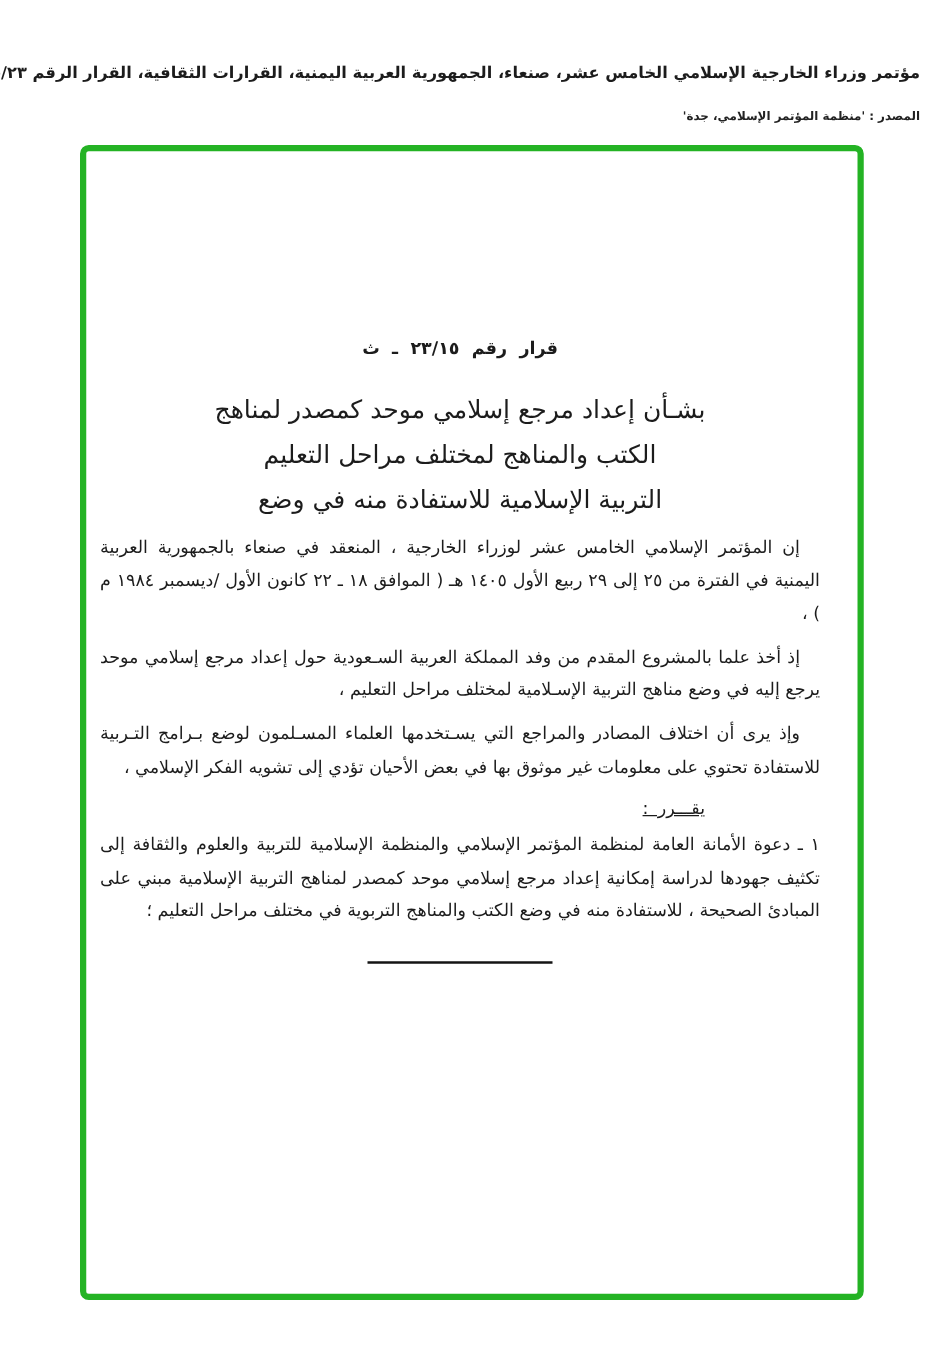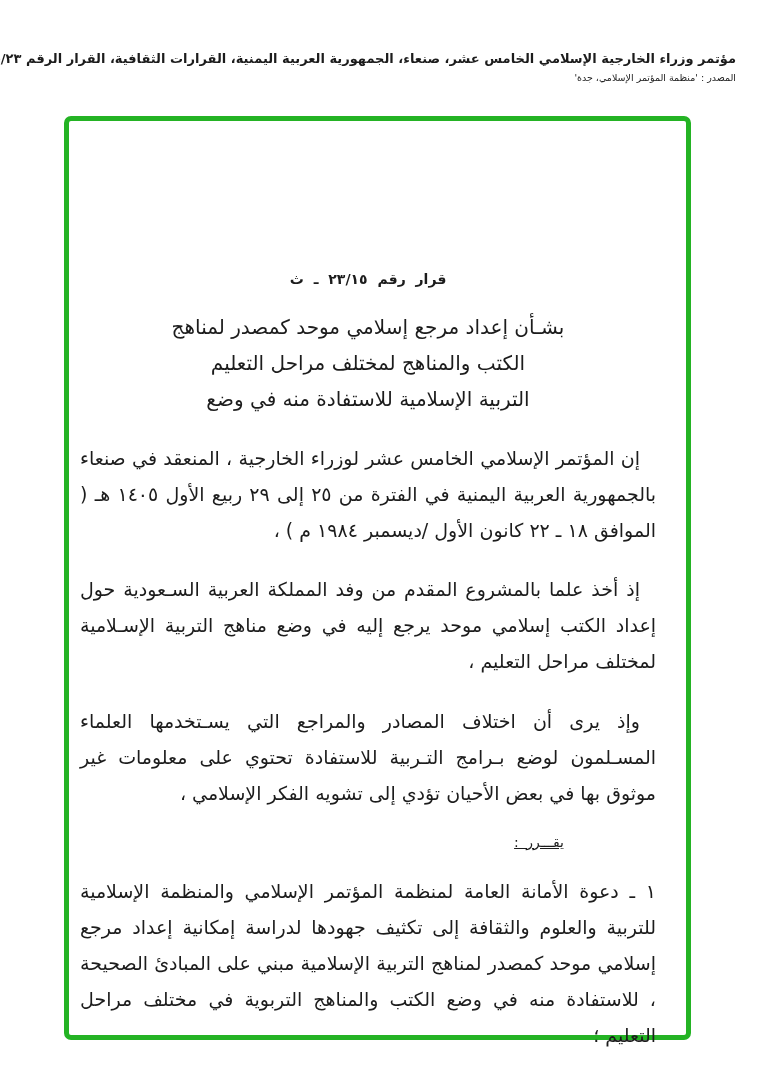--- a/index.html
+++ b/index.html
@@ -25,22 +25,22 @@
     text-align: right;
   }
   .header-line1 {
     font-size: 13px;
     font-weight: bold;
     line-height: 1.35;
     white-space: nowrap;
   }
   .header-line2 {
     font-size: 9.5px;
-    font-weight: normal;
-    margin-top: 4px;
+    font-weight: bold;
+    margin-top: 20px;
     color: #222;
   }
 
   
   .doc-frame {
     position: absolute;
     left: 64px; top: 116px;
     width: 627px; height: 924px;
     border: 5px solid #24b324;
     border-radius: 7px;
@@ -58,24 +58,24 @@
   }
   .doc-subject {
     text-align: center;
     font-size: 20px;
     line-height: 1.8;
     margin-bottom: 8px;
   }
   .subject-line { display: block; }
 
   .para {
-    font-size: 19px;
+    font-size: 14px;
     line-height: 1.9;
     text-align: justify;
-    margin: 23px 0;
+    margin: 8px 0;
     text-indent: 16px;
   }
   .decides {
     font-size: 14px;
     margin: 12px 92px 4px 0;
     text-align: right;
     word-spacing: 3px;
     text-decoration: underline;
   }
   .item { text-indent: 0; }
@@ -102,21 +102,21 @@
     <div class="doc-title">قرار رقم ٢٣/١٥ ـ ث</div>
 
     <div class="doc-subject">
       <span class="subject-line">بشـأن إعداد مرجع إسلامي موحد كمصدر لمناهج</span>
       <span class="subject-line">الكتب والمناهج لمختلف مراحل التعليم</span>
       <span class="subject-line">التربية الإسلامية للاستفادة منه في وضع</span>
     </div>
 
     <p class="para">إن المؤتمر الإسلامي الخامس عشر لوزراء الخارجية ، المنعقد في صنعاء بالجمهورية العربية اليمنية في الفترة من ٢٥ إلى ٢٩ ربيع الأول ١٤٠٥ هـ ( الموافق ١٨ ـ ٢٢ كانون الأول /ديسمبر ١٩٨٤ م ) ،</p>
 
-    <p class="para">إذ أخذ علما بالمشروع المقدم من وفد المملكة العربية السـعودية حول إعداد الكتب إسلامي موحد يرجع إليه في وضع مناهج التربية الإسـلامية لمختلف مراحل التعليم ،</p>
+    <p class="para">إذ أخذ علما بالمشروع المقدم من وفد المملكة العربية السـعودية حول إعداد مرجع إسلامي موحد يرجع إليه في وضع مناهج التربية الإسـلامية لمختلف مراحل التعليم ،</p>
 
     <p class="para">وإذ يرى أن اختلاف المصادر والمراجع التي يسـتخدمها العلماء المسـلمون لوضع بـرامج التـربية للاستفادة تحتوي على معلومات غير موثوق بها في بعض الأحيان تؤدي إلى تشويه الفكر الإسلامي ،</p>
 
     <div class="decides">يقـــرر :</div>
 
     <p class="para item">١ ـ دعوة الأمانة العامة لمنظمة المؤتمر الإسلامي والمنظمة الإسلامية للتربية والعلوم والثقافة إلى تكثيف جهودها لدراسة إمكانية إعداد مرجع إسلامي موحد كمصدر لمناهج التربية الإسلامية مبني على المبادئ الصحيحة ، للاستفادة منه في وضع الكتب والمناهج التربوية في مختلف مراحل التعليم ؛</p>
 
 
     <div class="end-rule"></div>
 

